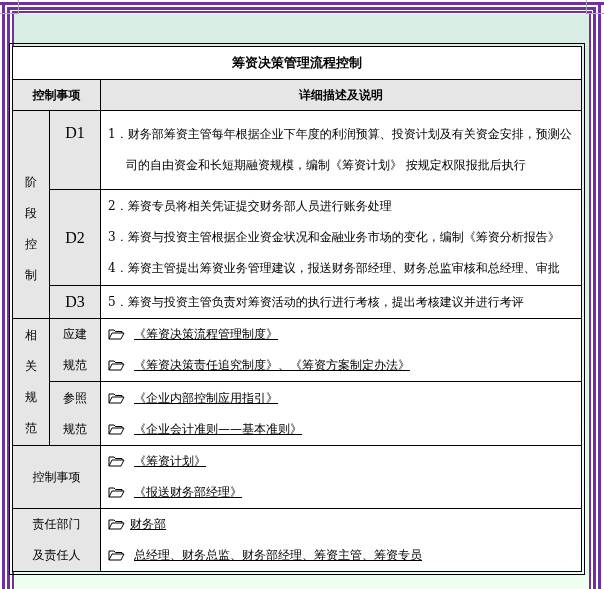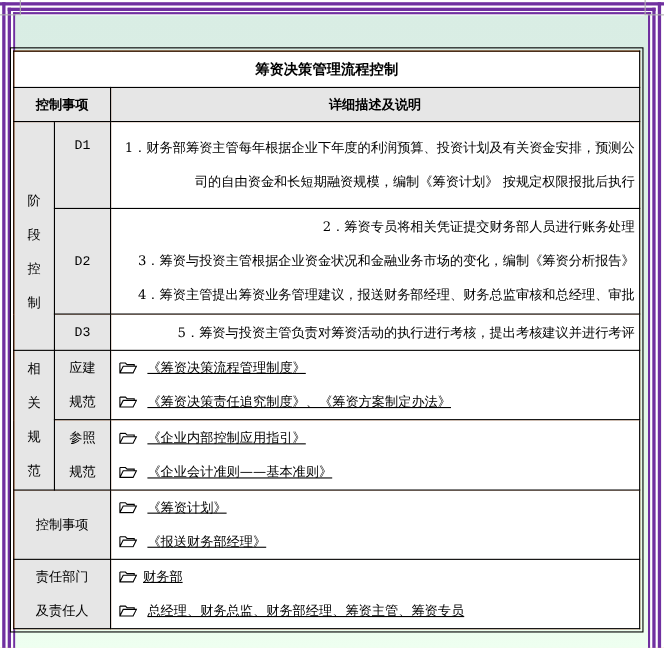--- a/index.html
+++ b/index.html
@@ -87,32 +87,31 @@
       align-items: center;
       justify-content: center;
       gap: 0;
     }
     .vtext span {
       display: block;
       line-height: 31px;
       font-size: 12px;
     }
     .code {
-      font-family: Liberation Mono, monospace;
-      font-size: 12px;
+      font-family: Liberation Serif, serif;
+      font-size: 16px;
     }
     .two-line span {
       display: block;
       line-height: 31px;
     }
     .desc {
       padding-left: 7px !important;
       padding-right: 4px !important;
       background: #fff;
-      text-align: right;
     }
     .desc .line {
       line-height: 31px;
       white-space: nowrap;
       font-size: 12px;
     }
     .desc .line .n {
       font-family: "DejaVu Serif", "Liberation Serif", serif;
     }
     .folder-line {

